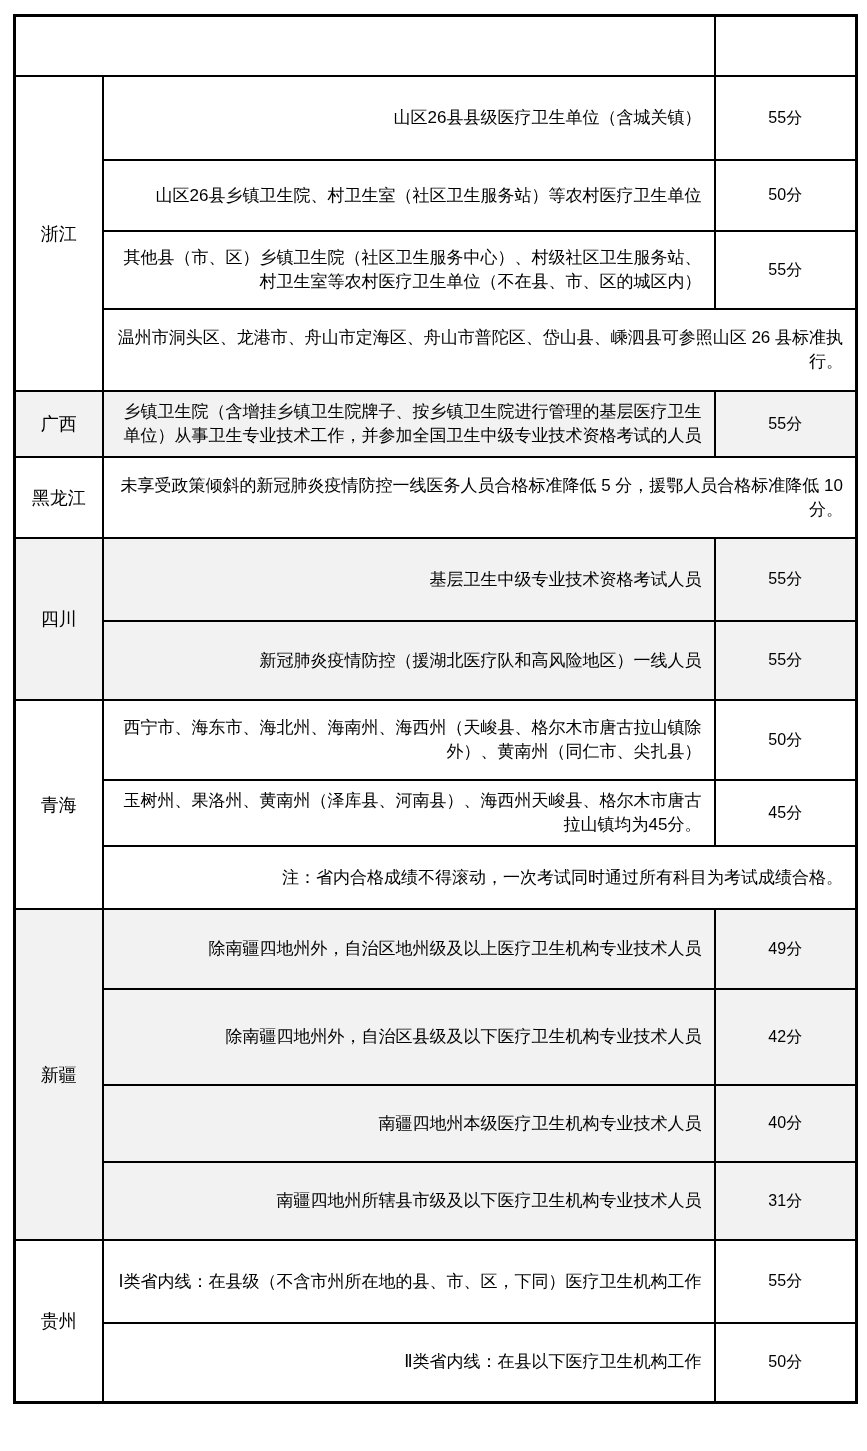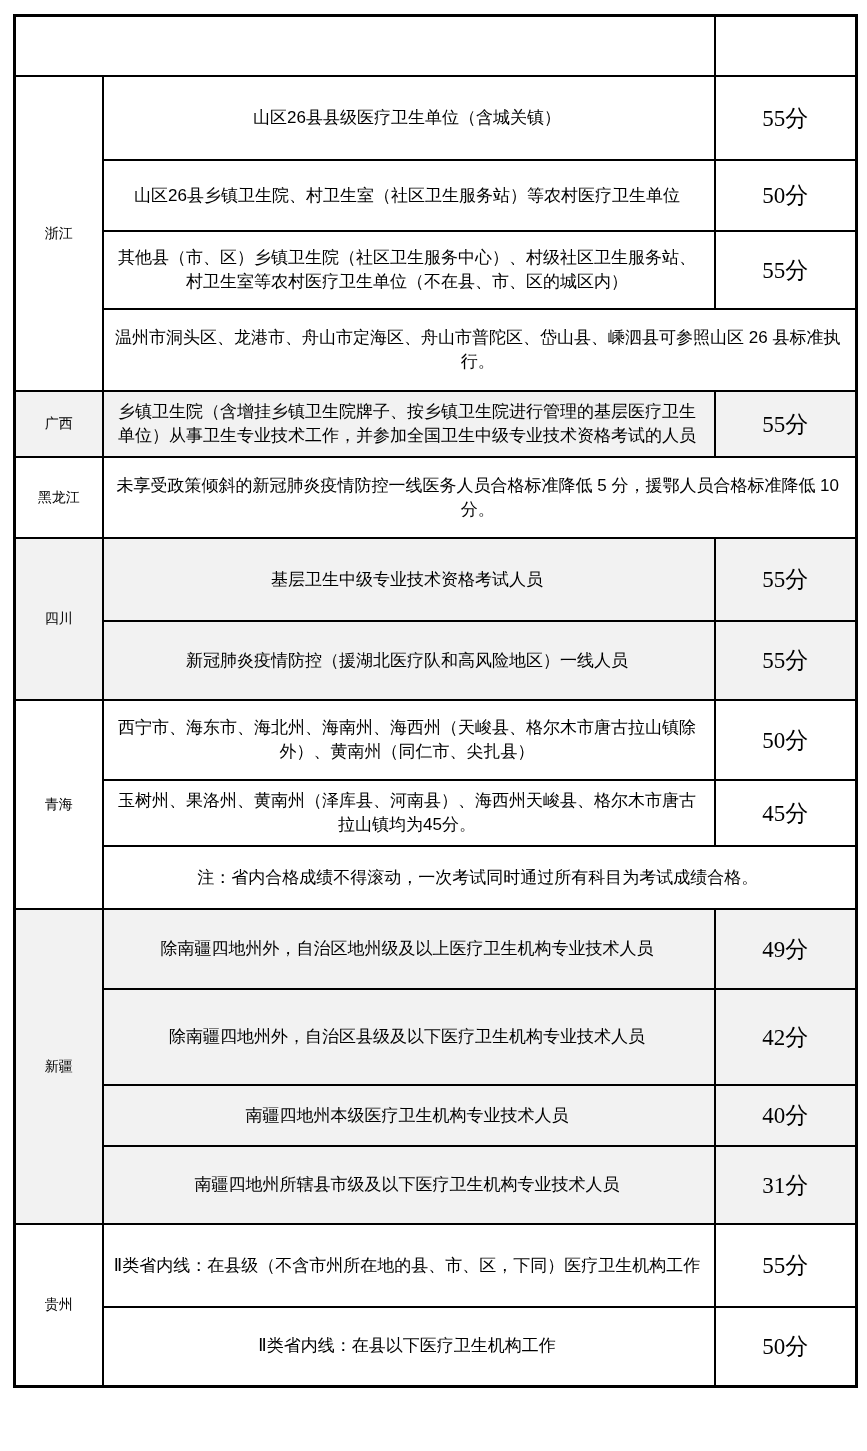--- a/index.html
+++ b/index.html
@@ -33,33 +33,32 @@
     background: #C00000;
     color: #ffffff;
     font-weight: bold;
     font-size: 17px;
     text-align: center;
     height: 56px;
     letter-spacing: 0.5px;
   }
   td.province {
     text-align: center;
-    font-size: 14px;
+    font-size: 18px;
     padding: 4px 2px;
   }
   td.desc {
     font-size: 17px;
     line-height: 24px;
-    text-align: center;
+    text-align: right;
     padding: 8px 12px 8px 9px;
   }
   td.score {
     text-align: center;
-    font-size: 23px;
-    font-family: Liberation Serif, serif;
+    font-size: 16px;
   }
   tr.shaded td {
     background: #F2F2F2;
   }
 </style>
 </head>
 <body>
 
 <div class="table-wrap">
   <table class="score-table">
@@ -129,32 +128,32 @@
 
       <tr class="shaded" style="height:80px">
         <td class="province" rowspan="4">新疆</td>
         <td class="desc">除南疆四地州外，自治区地州级及以上医疗卫生机构专业技术人员</td>
         <td class="score">49分</td>
       </tr>
       <tr class="shaded" style="height:96px">
         <td class="desc">除南疆四地州外，自治区县级及以下医疗卫生机构专业技术人员</td>
         <td class="score">42分</td>
       </tr>
-      <tr class="shaded" style="height:61px">
+      <tr class="shaded" style="height:77px">
         <td class="desc">南疆四地州本级医疗卫生机构专业技术人员</td>
         <td class="score">40分</td>
       </tr>
       <tr class="shaded" style="height:78px">
         <td class="desc">南疆四地州所辖县市级及以下医疗卫生机构专业技术人员</td>
         <td class="score">31分</td>
       </tr>
 
       <tr style="height:83px">
         <td class="province" rowspan="2">贵州</td>
-        <td class="desc">Ⅱ类省内线：在县级（不含市州所在地的县、市、区，下同）医疗卫生机构工作</td>
+        <td class="desc">Ⅰ类省内线：在县级（不含市州所在地的县、市、区，下同）医疗卫生机构工作</td>
         <td class="score">55分</td>
       </tr>
       <tr style="height:79px">
         <td class="desc">Ⅱ类省内线：在县以下医疗卫生机构工作</td>
         <td class="score">50分</td>
       </tr>
     </tbody>
   </table>
 </div>
 

